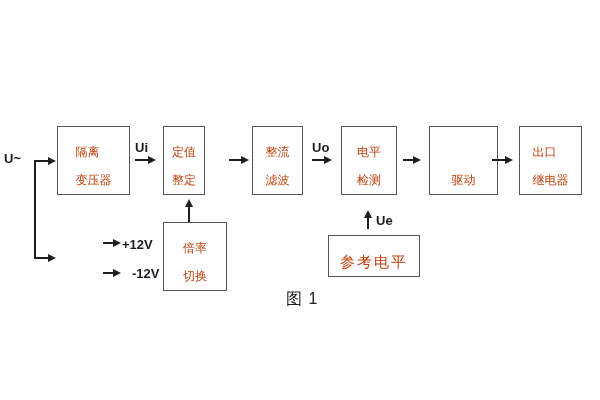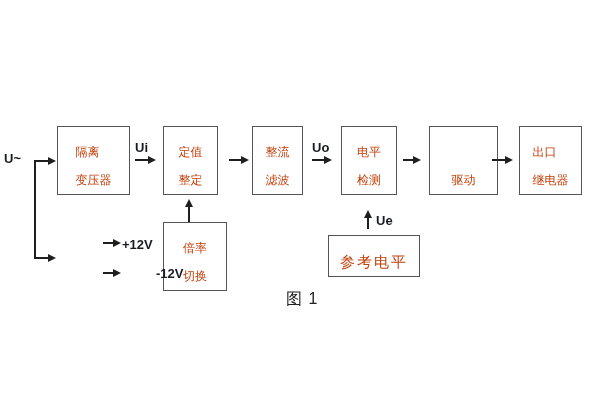--- a/index.html
+++ b/index.html
@@ -10,39 +10,39 @@
   
   .box{
     position:absolute;box-sizing:border-box;background:#ffffff;
     border:1.5px solid #54555a;
     display:flex;align-items:flex-end;justify-content:center;
     color:#c2410c;font-size:12px;
   }
   .binner{text-align:left;}
   .bline{line-height:28px;white-space:nowrap;}
   .b1{left:57px;top:126px;width:73px;height:69px;}
-  .b2{left:163px;top:126px;width:55px;height:69px;}
+  .b2{left:163px;top:126px;width:42px;height:69px;}
   .b3{left:252px;top:126px;width:51px;height:69px;}
   .b4{left:341px;top:126px;width:56px;height:69px;}
   .b5{left:429px;top:126px;width:69px;height:69px;}
   .b6{left:519px;top:126px;width:63px;height:69px;}
   .b7{left:57px;top:222px;width:46px;height:69px;justify-content:flex-start;padding-left:3px;}
   .b8{left:163px;top:222px;width:64px;height:69px;}
   .b9{left:328px;top:235px;width:92px;height:42px;font-size:15px;letter-spacing:2px;}
   
   .lbl{
     position:absolute;font-weight:bold;font-size:13px;color:#191b22;
     line-height:13px;white-space:nowrap;
   }
   .u-in{left:4px;top:152px;font-size:13px;}
   .ui{left:135px;top:141px;}
   .uo{left:312px;top:141px;}
   .ue{left:376px;top:214px;}
   .p12{left:122px;top:238px;}
-  .n12{left:140px;top:267px;margin-left:16px;}
+  .n12{left:116px;top:267px;margin-left:16px;}
   .caption{
     position:absolute;left:286px;top:289px;font-size:16px;color:#222;
     letter-spacing:1px;white-space:nowrap;
   }
   
   .ha{position:absolute;height:2px;background:#1f1f1f;}
   .ha::after{
     content:"";position:absolute;right:-8px;top:-3.5px;width:0;height:0;
     border-top:4.5px solid transparent;border-bottom:4.5px solid transparent;
     border-left:8px solid #1f1f1f;

